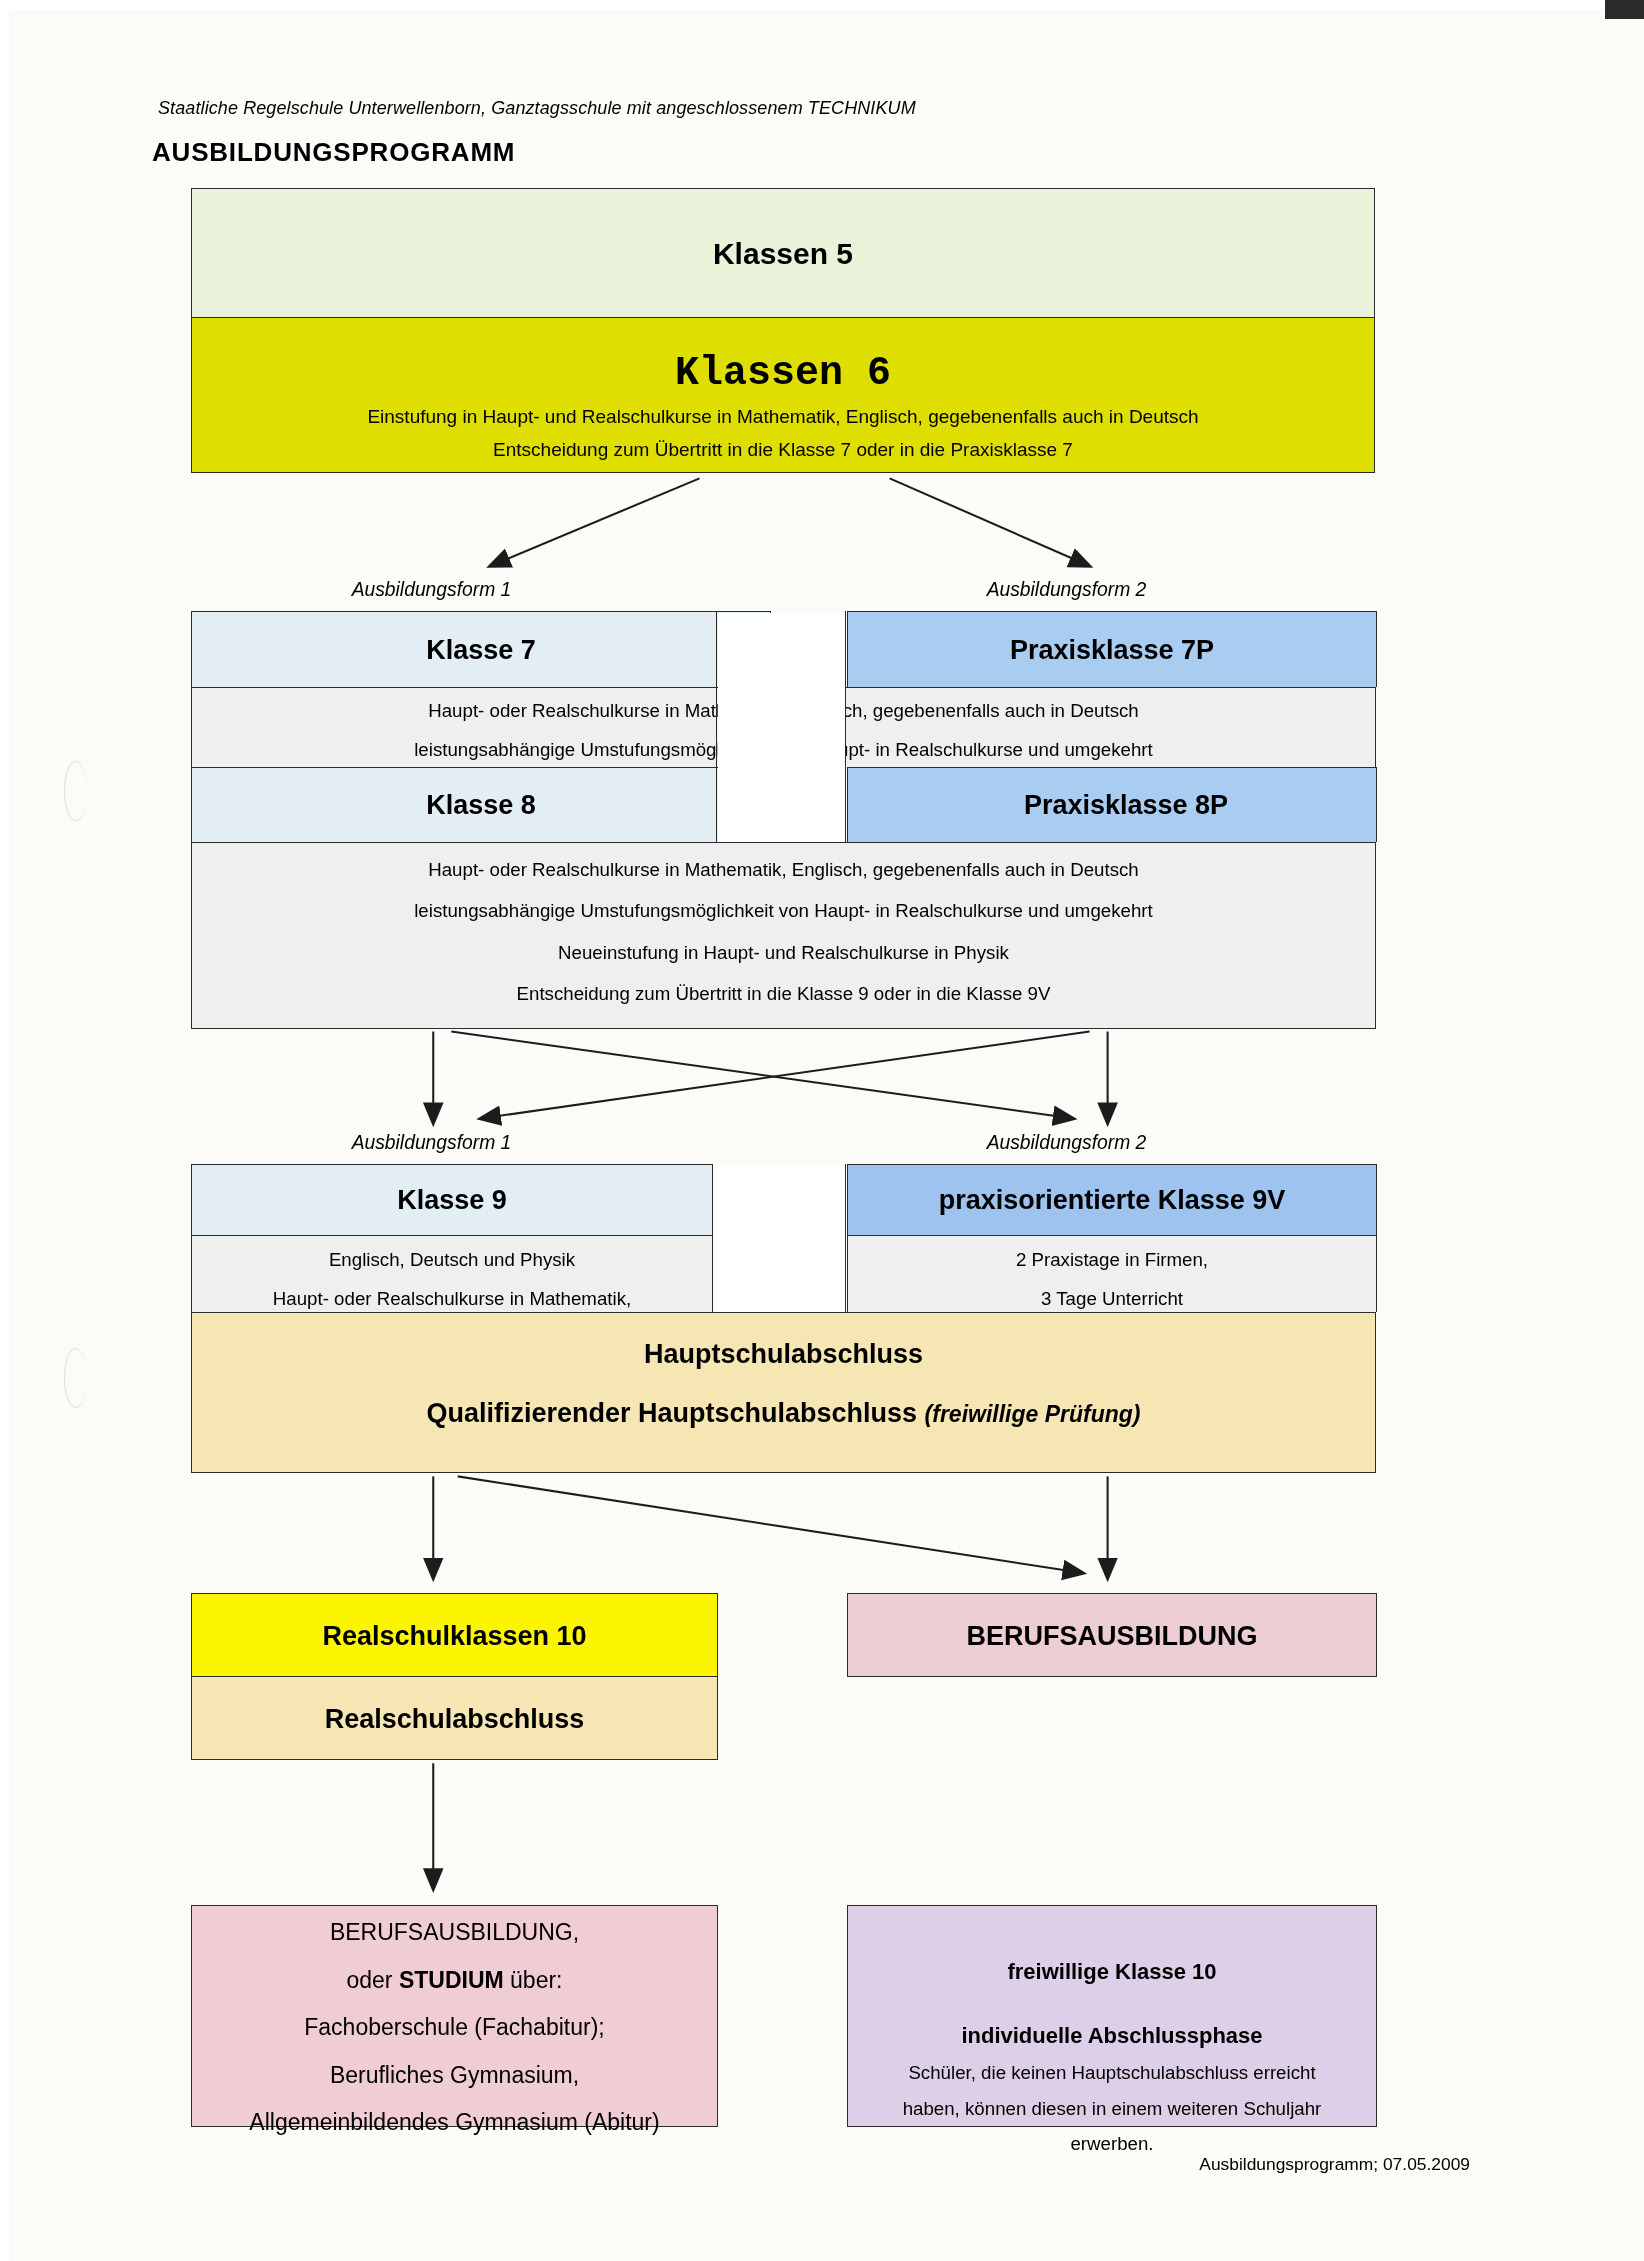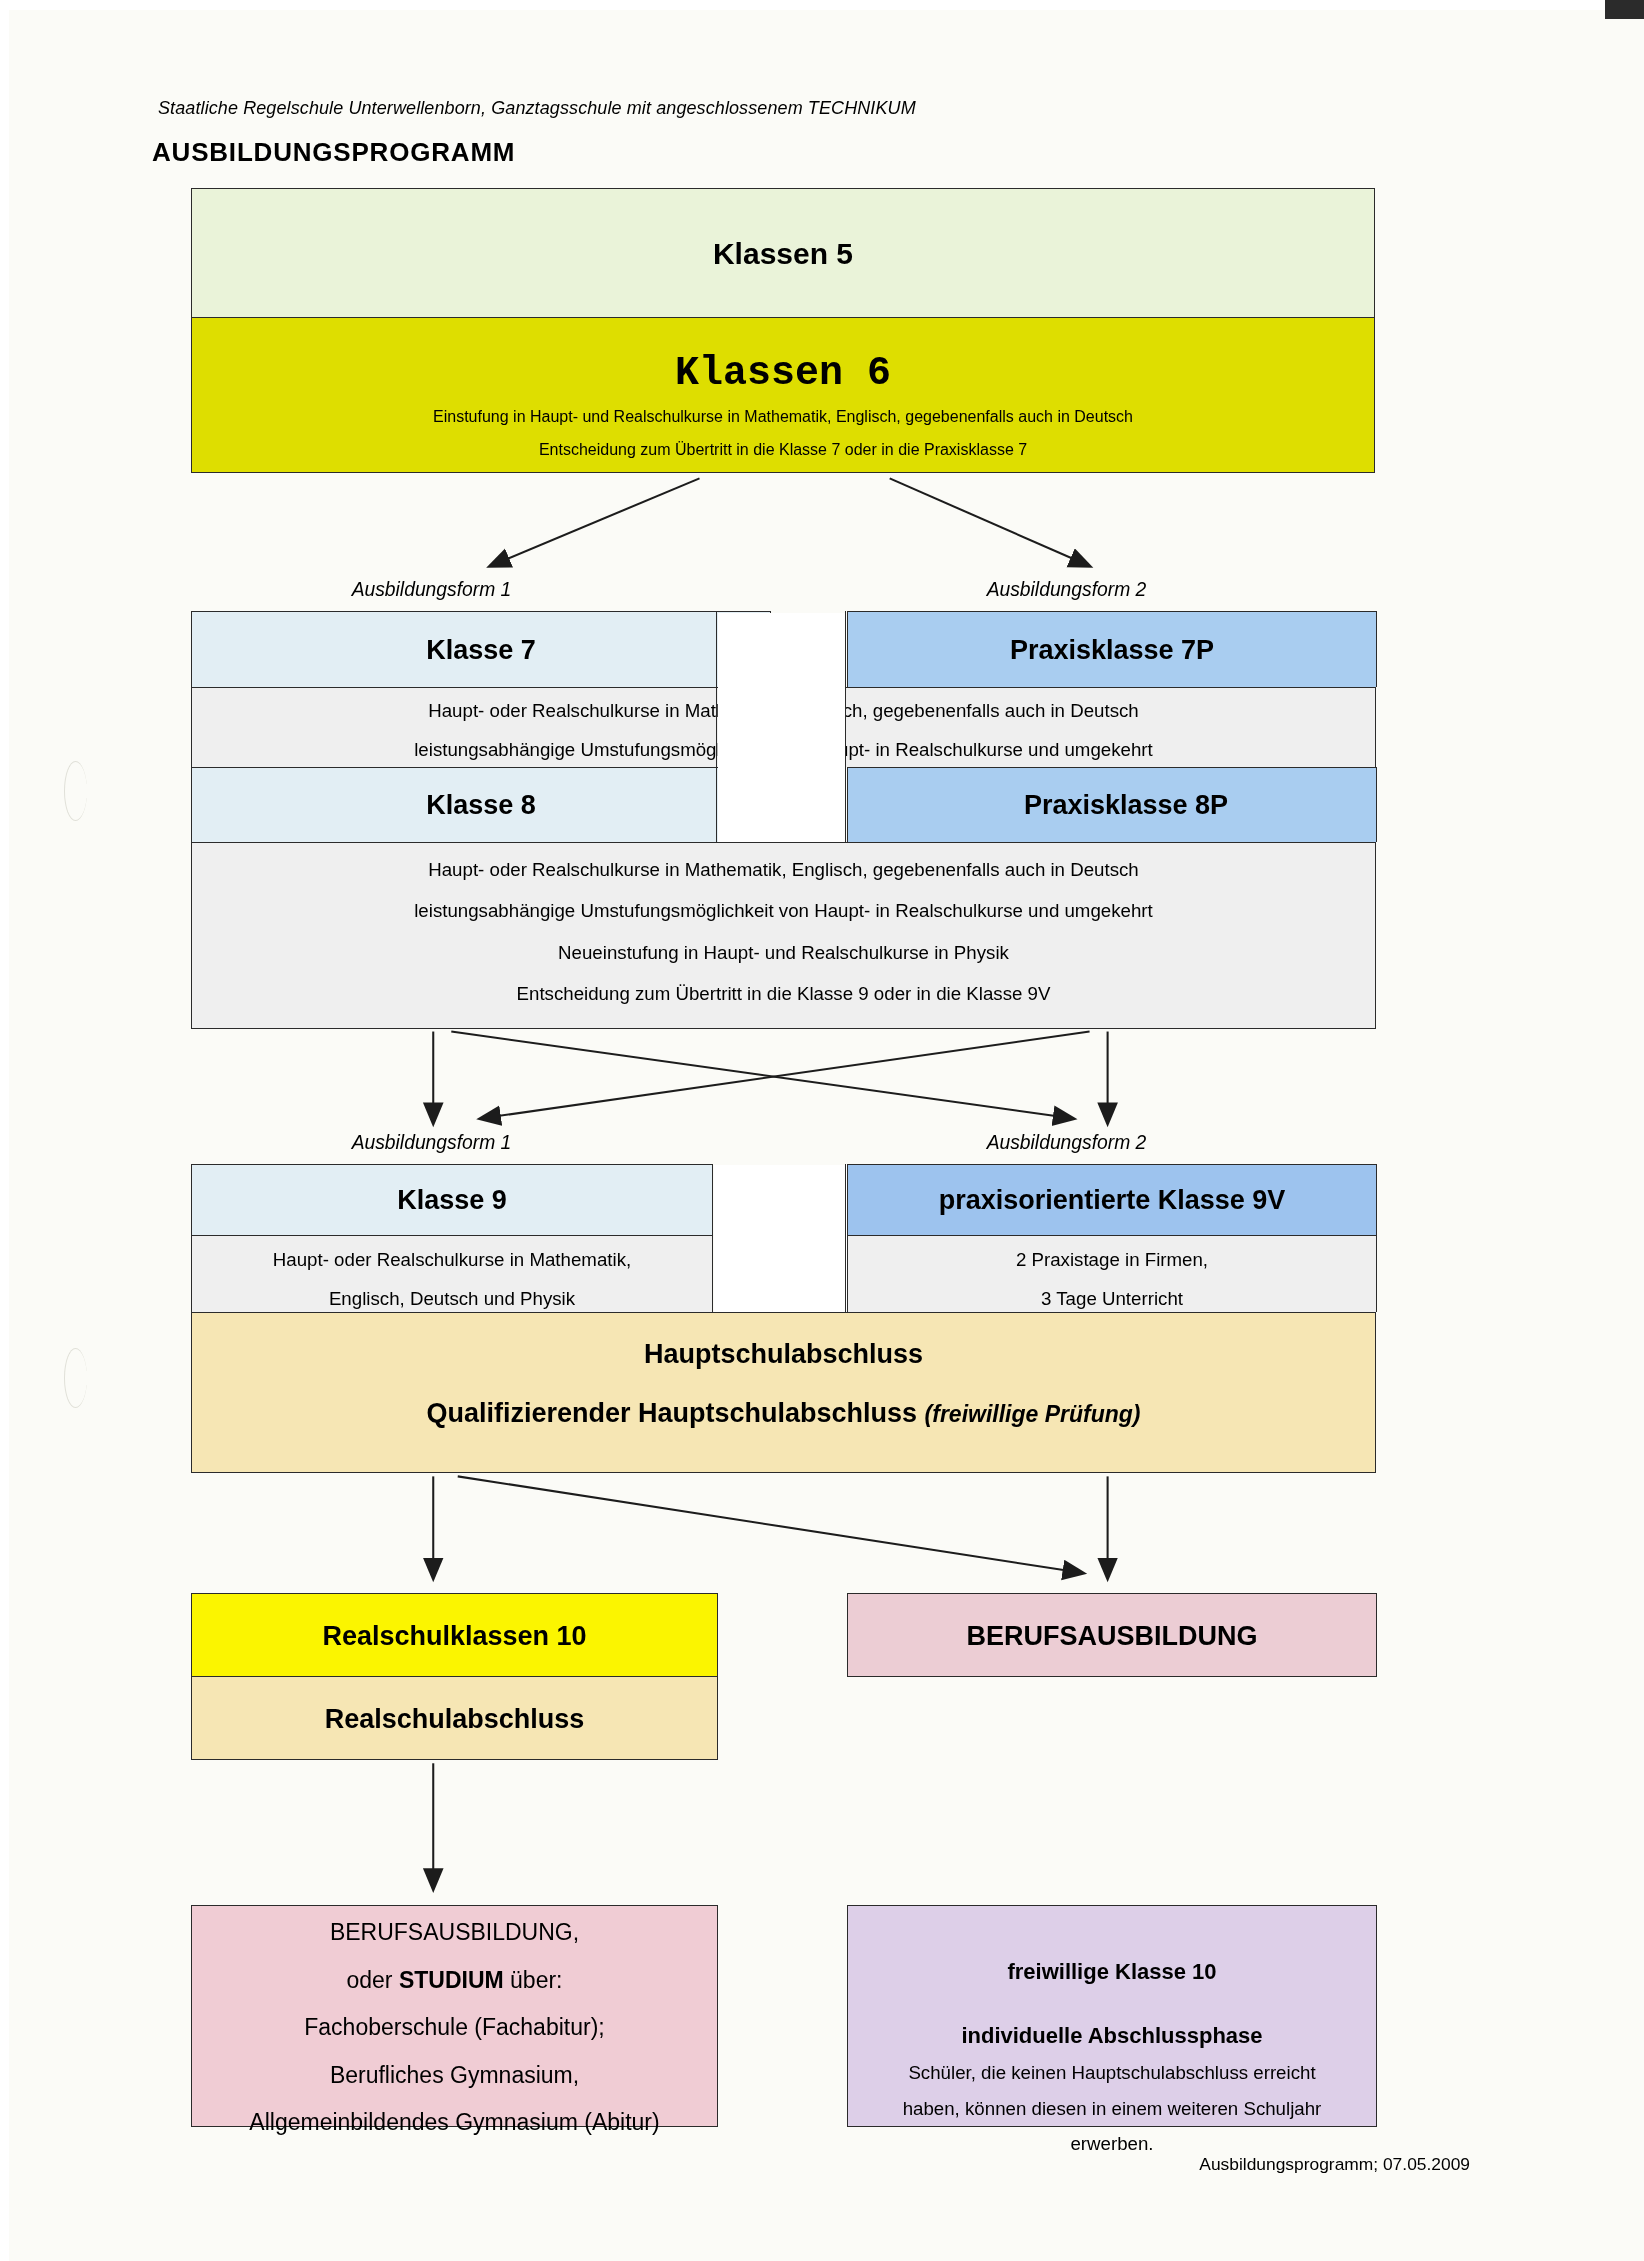--- a/index.html
+++ b/index.html
@@ -31,21 +31,21 @@
   .box{position:absolute;box-sizing:border-box;border:1.3px solid #2b2b2b;}
   .ttl{font-weight:bold;text-align:center;}
   .cap{text-align:center;}
 
   
   #b-k5{left:191px;top:188px;width:1184px;height:129px;background:#eaf3d9;border-bottom:none;}
   #b-k5 .ttl{font-size:30px;line-height:129px;}
 
   #b-k6{left:191px;top:317px;width:1184px;height:156px;background:#dede00;}
   #b-k6 .ttl{font-size:40px;padding-top:33px;font-family:Liberation Mono, monospace;}
-  #b-k6 .cap{font-size:16px;line-height:26px;padding-top:7.7px;}
+  #b-k6 .cap{font-size:19px;line-height:26px;padding-top:7.7px;}
 
   .aform{position:absolute;font-style:italic;font-size:19.3px;text-align:center;}
   #af1a{left:277px;top:579px;width:309px;}
   #af2a{left:912px;top:579px;width:309px;}
   #af1b{left:277px;top:1132px;width:309px;}
   #af2b{left:912px;top:1132px;width:309px;}
 
   
   #b-k7{left:191px;top:611px;width:580px;height:76px;background:#e2eef4;border-bottom:none;}
   #b-k7 .ttl{font-size:27px;line-height:76px;}
@@ -193,22 +193,22 @@
   <div class="aform" id="af1b">Ausbildungsform 1</div>
   <div class="aform" id="af2b">Ausbildungsform 2</div>
 
   <div class="box" id="b-k9">
     <div class="ttl">Klasse 9</div>
   </div>
   <div class="box" id="b-k9v">
     <div class="ttl">praxisorientierte Klasse 9V</div>
   </div>
   <div class="box" id="b-k9info">
+    <div class="cap">Englisch, Deutsch und Physik</div>
     <div class="cap">Haupt- oder Realschulkurse in Mathematik,</div>
-    <div class="cap">Englisch, Deutsch und Physik</div>
   </div>
   <div class="box" id="b-k9vinfo">
     <div class="cap">2 Praxistage in Firmen,</div>
     <div class="cap">3 Tage Unterricht</div>
   </div>
   <div class="gut9"></div>
   <div class="gut9-l"></div>
   <div class="gut9-r"></div>
 
   <div class="box" id="b-hsa">

